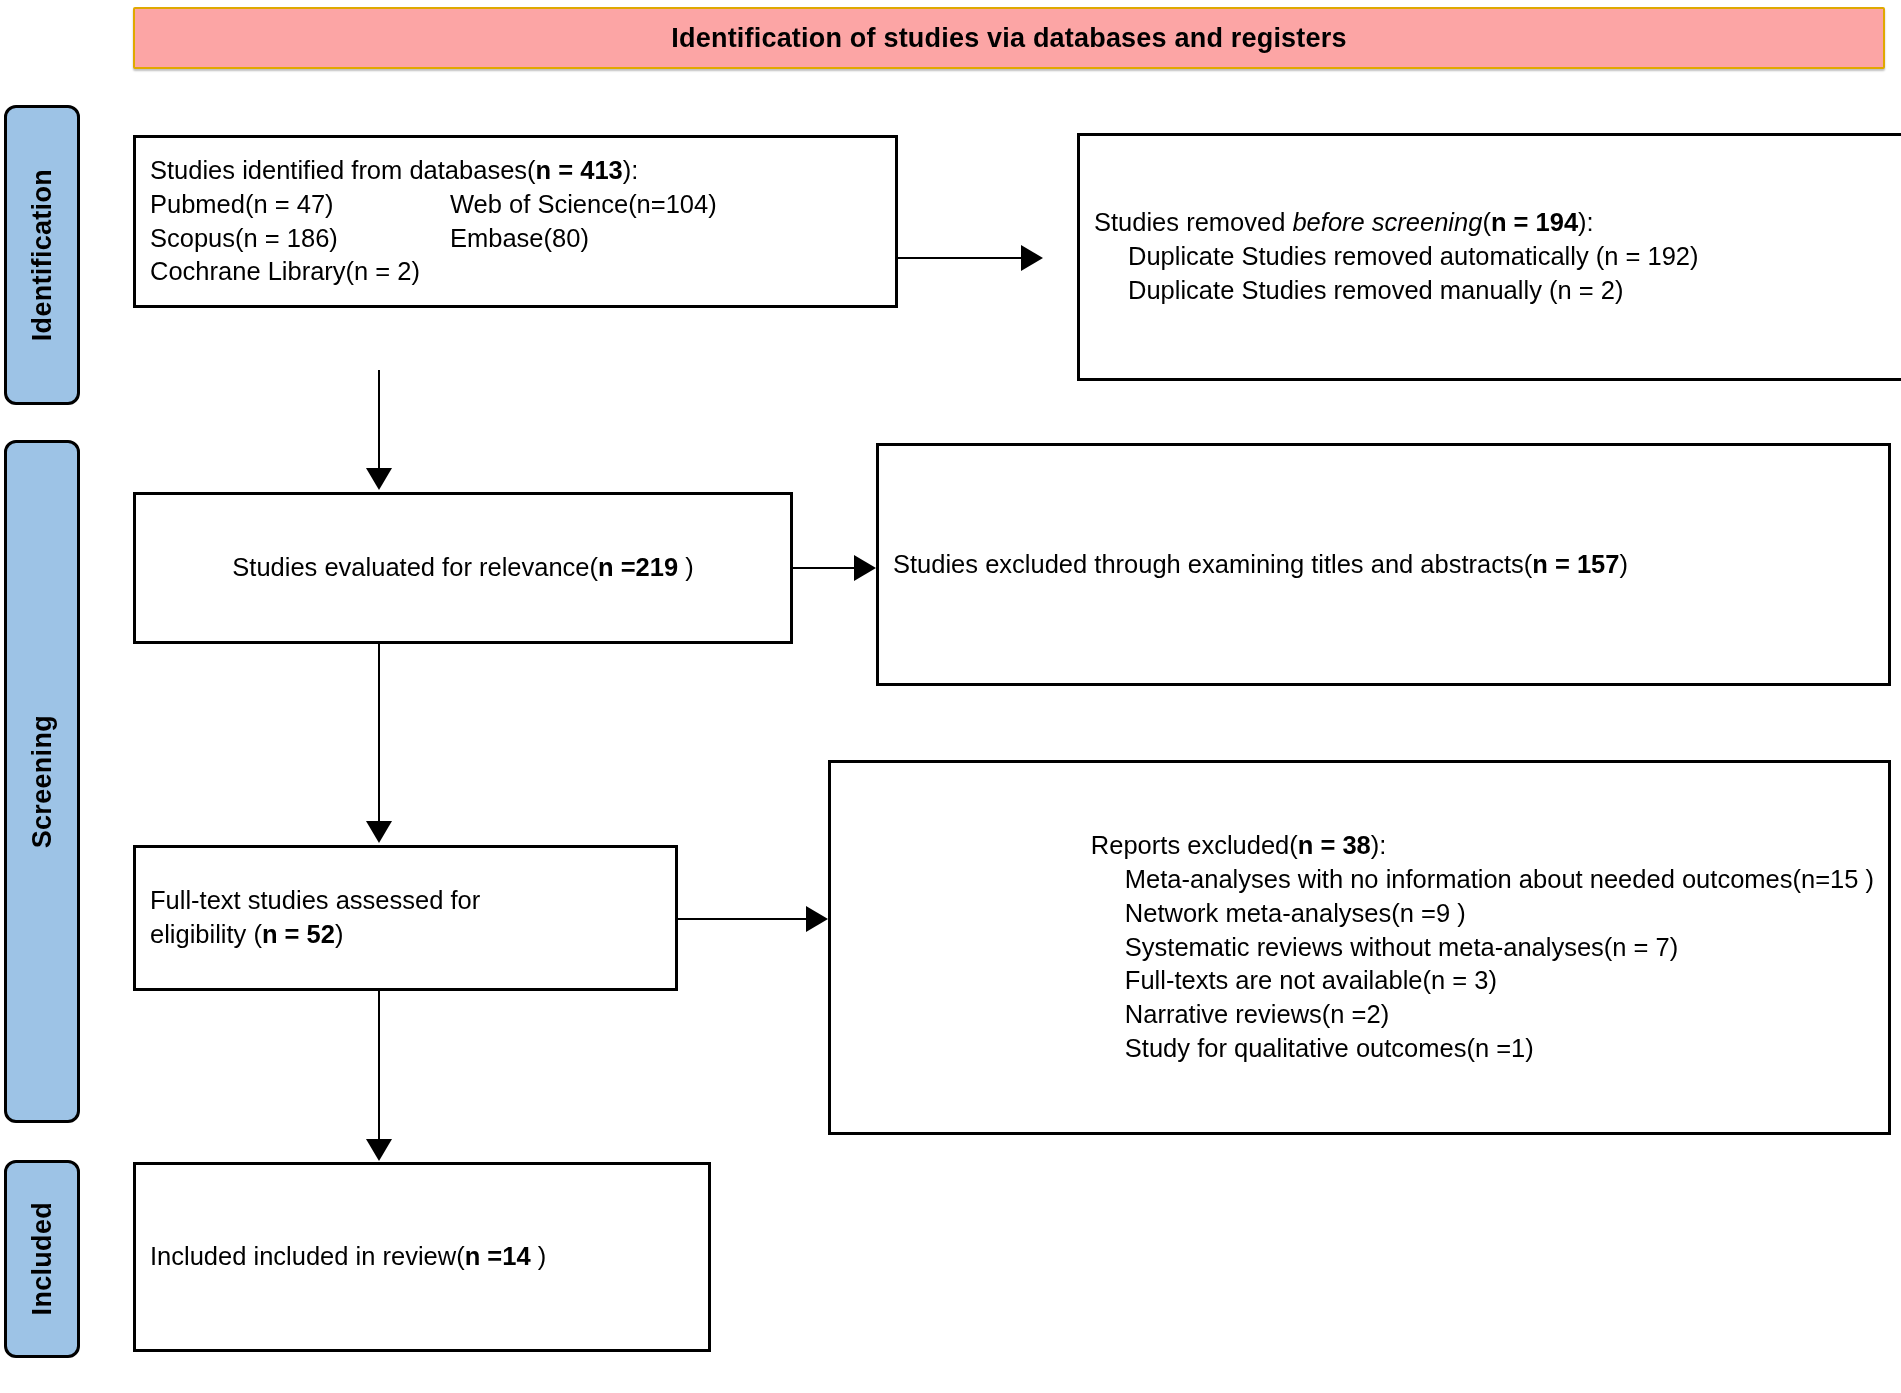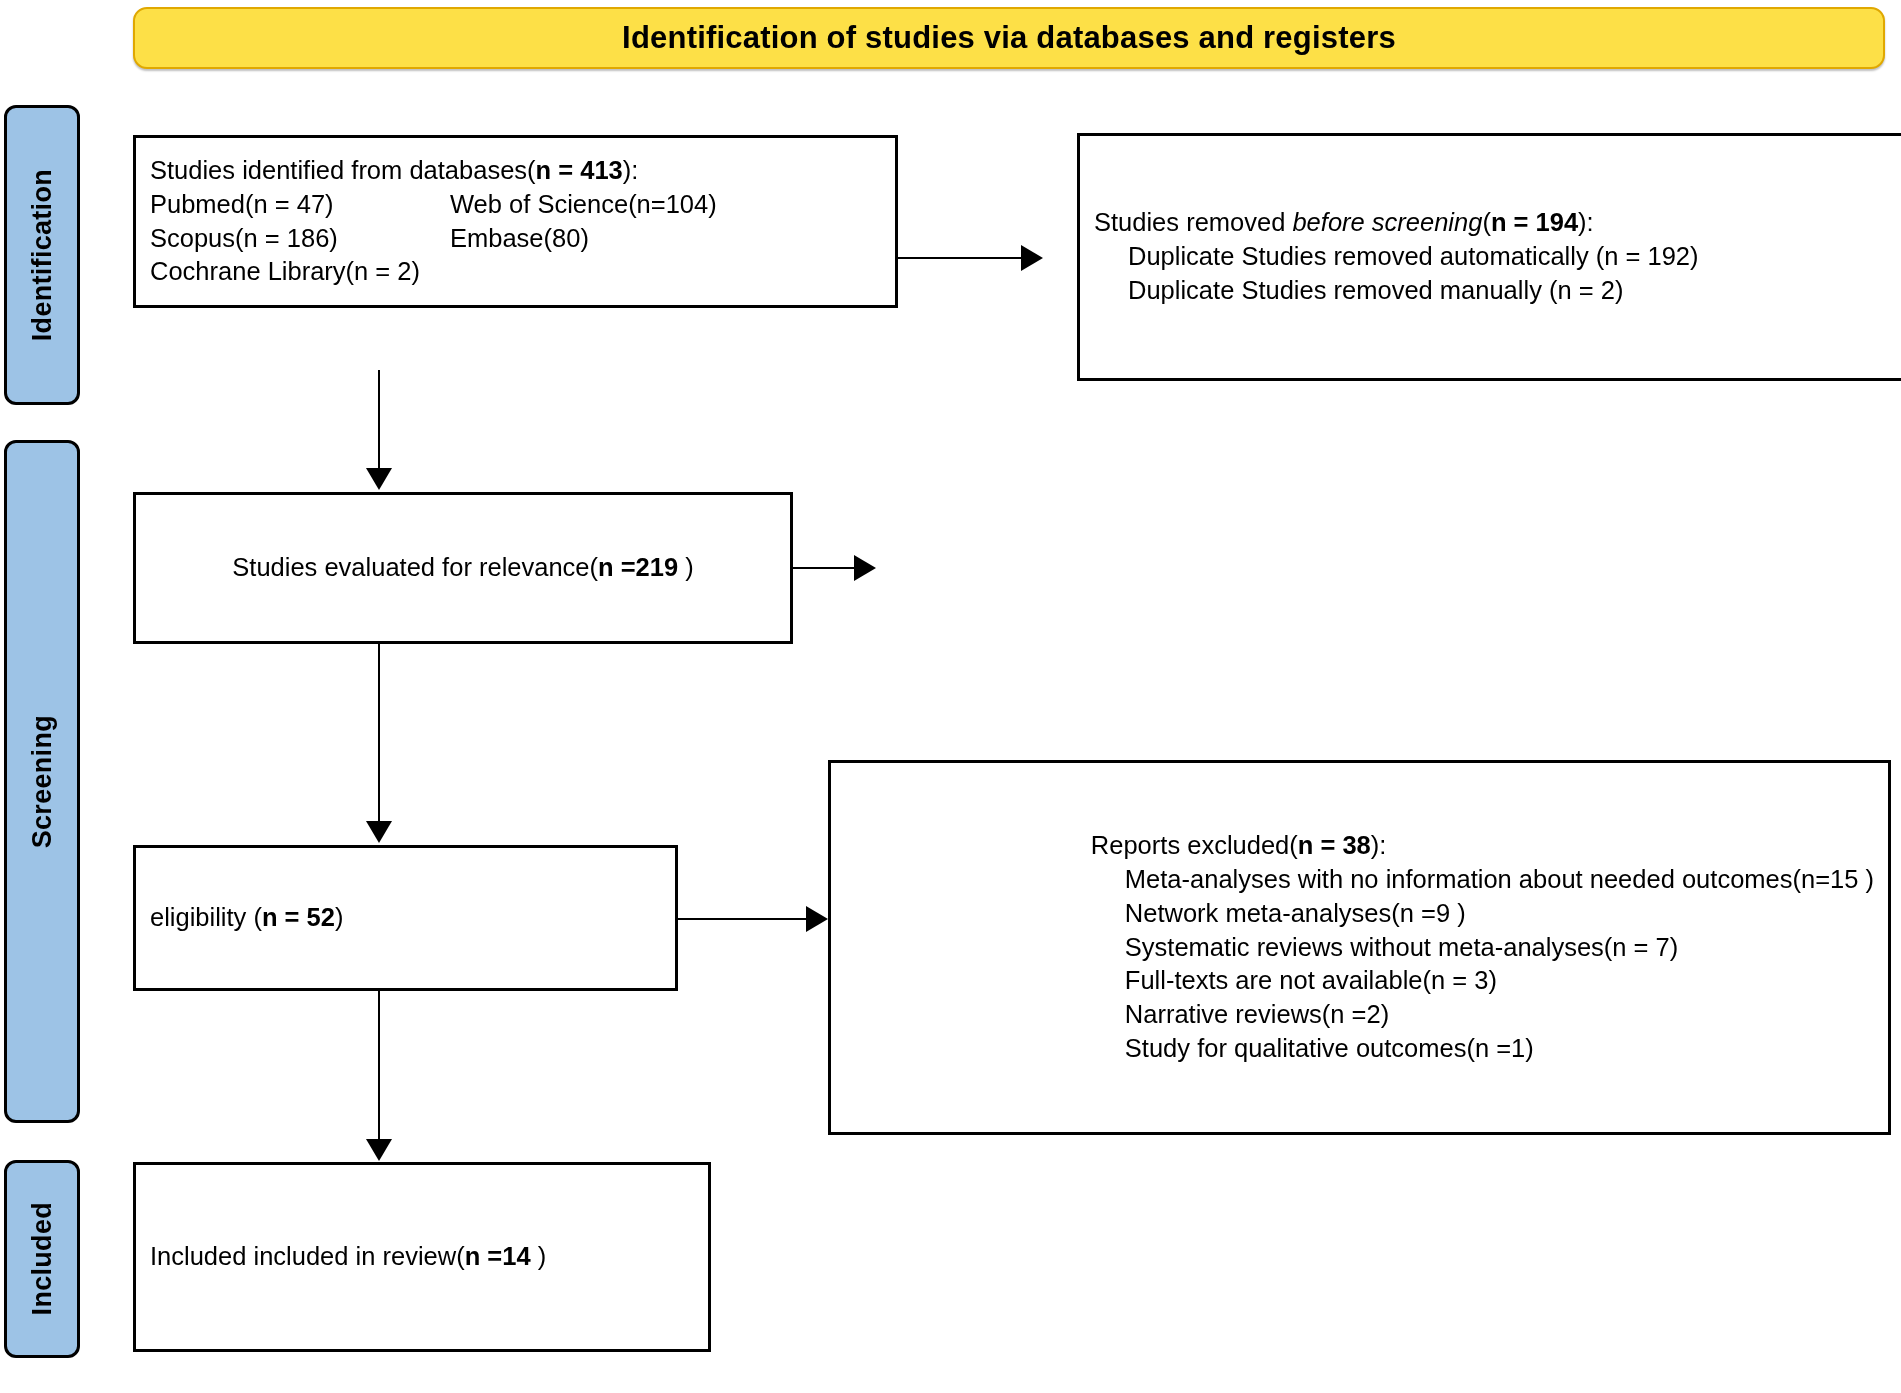--- a/index.html
+++ b/index.html
@@ -19,29 +19,29 @@
     overflow: hidden;
   }
 
   
   .header-banner {
     position: absolute;
     left: 133px;
     top: 7px;
     width: 1752px;
     height: 62px;
-    background: #fde047;
+    background: #fca5a5;
     border: 2px solid #E0A800;
-    border-radius: 14px;
+    border-radius: 2px;
     box-sizing: border-box;
     display: flex;
     align-items: center;
     justify-content: center;
     font-weight: bold;
-    font-size: 31px;
+    font-size: 27px;
     letter-spacing: 0.2px;
     box-shadow: 0 2px 2px rgba(0,0,0,0.25);
   }
 
   
   .stage-label {
     position: absolute;
     background: #9DC3E6;
     border: 3px solid #000000;
     border-radius: 12px;
@@ -162,23 +162,29 @@
       <div class="line indent-1">Duplicate Studies removed manually (n = 2)</div>
     </div>
   </div>
 
   <div class="box" style="left:133px; top:492px; width:660px; height:152px;text-align:center;">
     <div class="lines">
       <div class="line"><span>Studies evaluated for relevance(</span><b>n =219</b><span> )</span></div>
     </div>
   </div>
 
+  <div class="box" style="left:876px; top:443px; width:1015px; height:243px;">
+    <div class="lines">
+      <div class="line"><span>Studies excluded through examining titles and abstracts(</span><b>n = 157</b><span>)</span></div>
+    </div>
+  </div>
 
   <div class="box" style="left:133px; top:845px; width:545px; height:146px;">
     <div class="lines">
+      <div class="line">Full-text studies assessed for</div>
       <div class="line"><span>eligibility (</span><b>n = 52</b><span>)</span></div>
     </div>
   </div>
 
   <div class="box" style="left:828px; top:760px; width:1063px; height:375px;align-items:flex-end;">
     <div class="lines">
       <div class="line"><span>Reports excluded(</span><b>n = 38</b><span>):</span></div>
       <div class="line indent-1">Meta-analyses with no information about needed outcomes(n=15 )</div>
       <div class="line indent-1">Network meta-analyses(n =9 )</div>
       <div class="line indent-1">Systematic reviews without meta-analyses(n = 7)</div>

